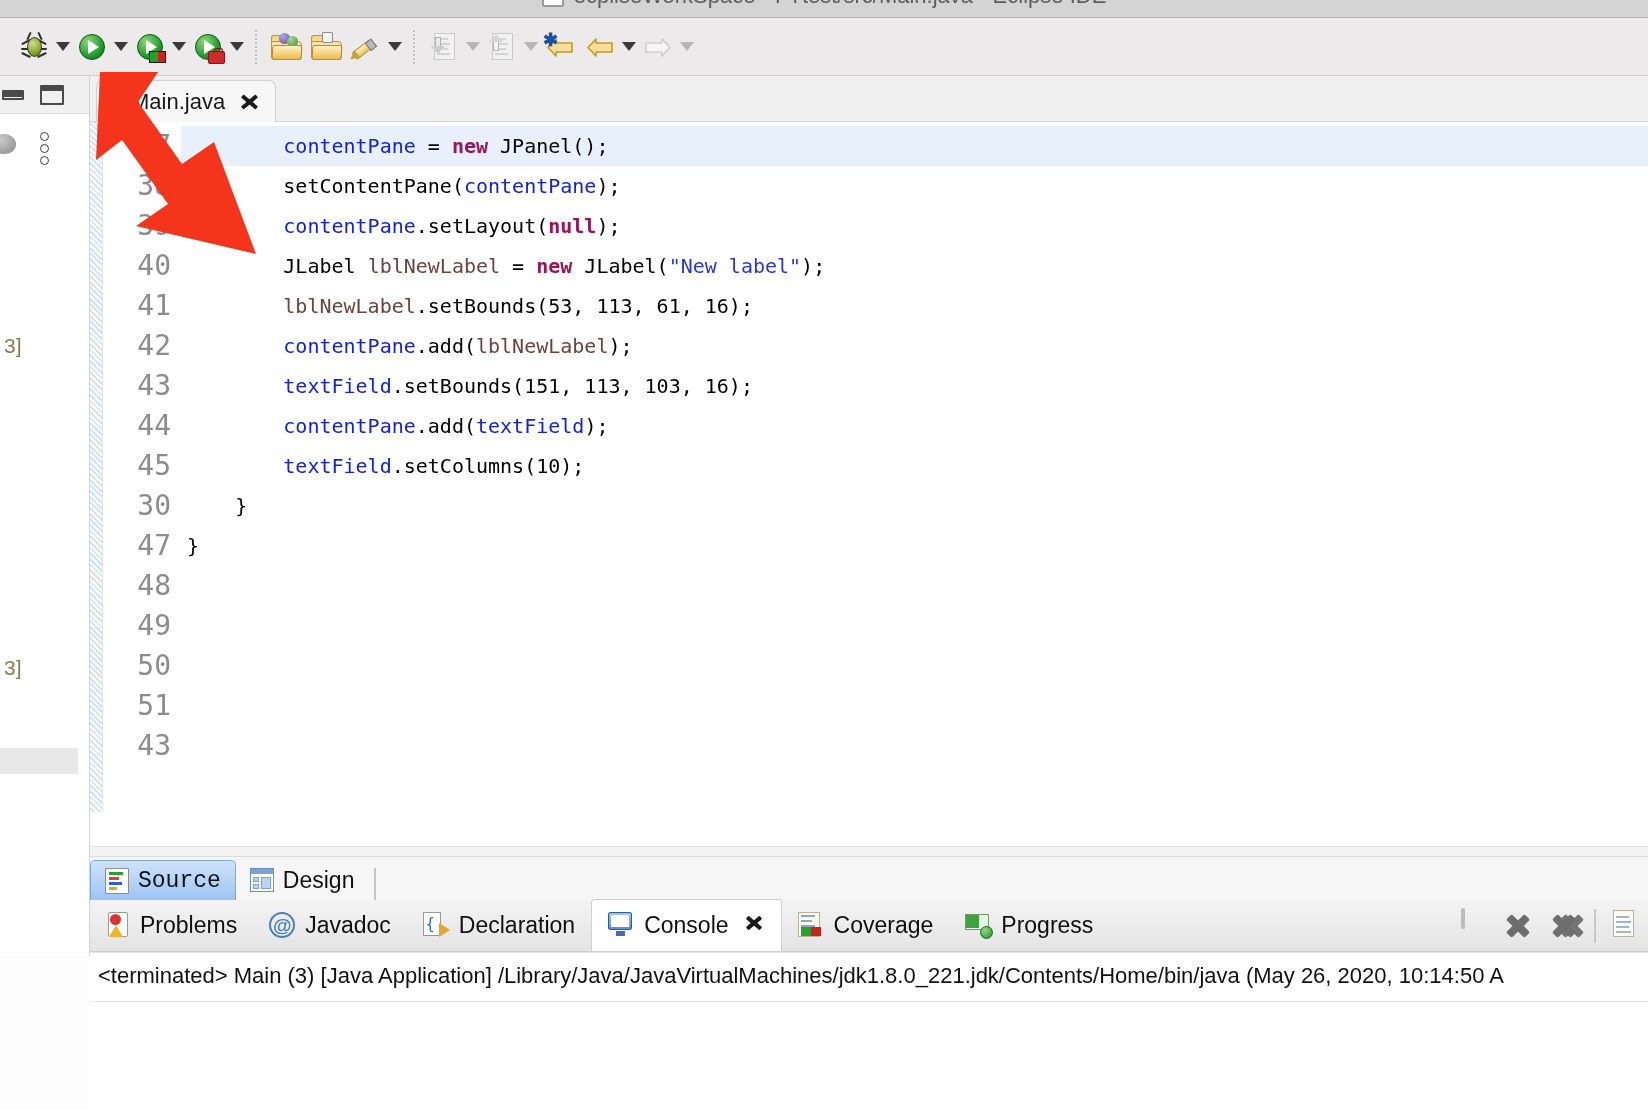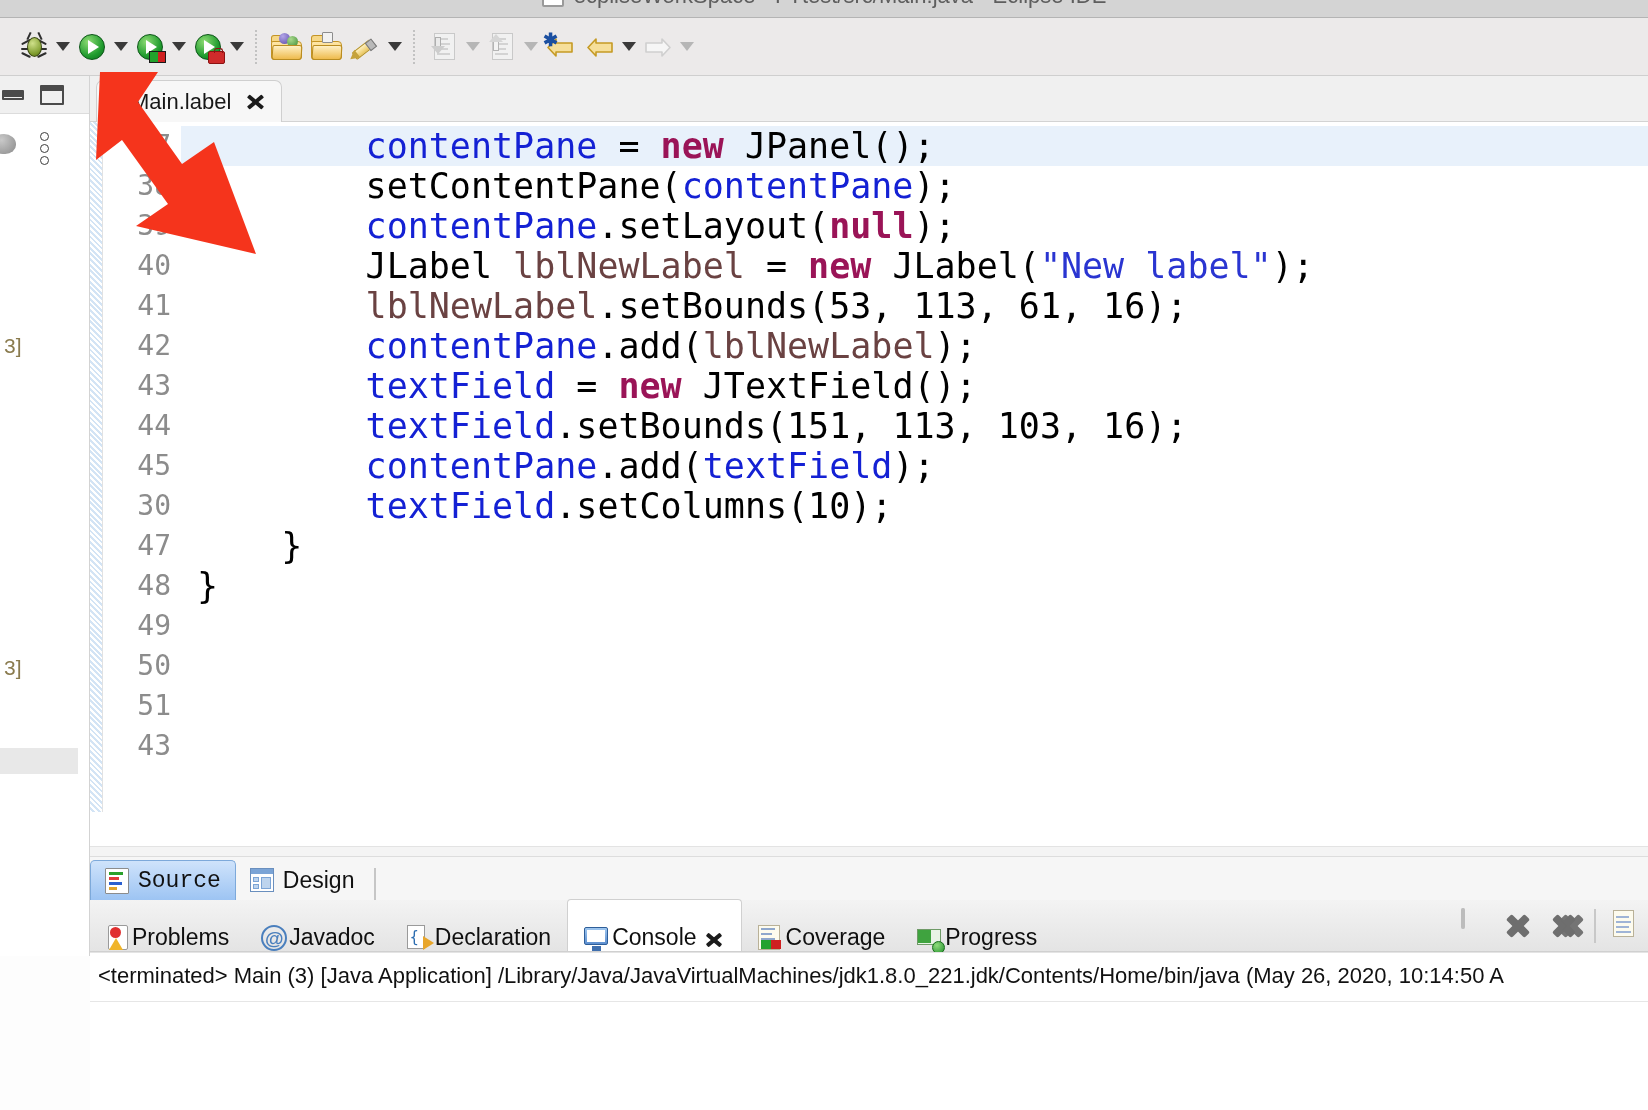--- a/index.html
+++ b/index.html
@@ -332,23 +332,23 @@
   .gutter .ln {
     font-family: "DejaVu Sans Mono", monospace;
     font-size: 28px; line-height: 40px; color: #8c8c8c;
   }
   .codecol {
     flex: 1 1 auto; position: relative; padding-top: 4px;
     overflow: hidden;
   }
   .codeline {
     font-family: "DejaVu Sans Mono", monospace;
-    font-size: 35px; line-height: 40px;
+    font-size: 20px; line-height: 40px;
     white-space: pre; color: #000000;
-    padding-left: 16px;
+    padding-left: 6px;
   }
   .codeline.hl { background: #e8f1fb; }
   .k  { color: #9a1457; font-weight: bold; }  
   .f  { color: #1421d4; }                     
   .lv { color: #6a4242; }                     
   .s  { color: #2a35d1; }                     
   .p  { color: #000000; }                     
 
   .editor-scroll-h {
     position: absolute; left: 0; bottom: 0; width: 100%; height: 10px;
@@ -402,22 +402,22 @@
     position: absolute; left: 90px; top: 900px; width: 1558px; height: 210px;
     background: #ffffff;
   }
   .bottom-tabbar {
     position: absolute; left: 0; top: 0; width: 100%; height: 52px;
     background: linear-gradient(#f3f3f3, #e4e4e4);
     border-bottom: 1px solid #d0d0d0;
     display: flex; align-items: stretch;
   }
   .vtab {
-    display: flex; align-items: flex-end; gap: 2px;
-    padding: 0 16px; cursor: pointer;
+    display: flex; align-items: flex-start; gap: 10px;
+    padding: 12px 16px; cursor: pointer;
     font-size: 23px; color: #0f0f0f; white-space: nowrap;
   }
   .vtab.active {
     background: #ffffff;
     border-left: 1px solid #d0d0d0; border-right: 1px solid #d0d0d0;
     border-top: 1px solid #d0d0d0;
     border-radius: 4px 4px 0 0;
     margin-top: -1px;
   }
   .vtab .close {
@@ -738,21 +738,21 @@
 
   <div class="editor-area">
 
     <div class="editor-tabbar">
       <div class="editor-tab">
         <span class="tab-fileicon">
           <span class="pg"></span>
             <span class="hdr"></span>
             <span class="warn"></span>
         </span>
-        <span class="tab-label">Main.label</span>
+        <span class="tab-label">Main.java</span>
         <span class="tab-close"></span>
       </div>
     </div>
 
     <div class="code-wrap">
       <div class="annocol"></div>
       <div class="gutter">
           <div class="ln">37</div>
           <div class="ln">38</div>
           <div class="ln">39</div>
@@ -772,21 +772,20 @@
         </div>
       <div class="codecol">
           <div class="codeline hl"><span class="p">        </span><span class="f">contentPane</span><span class="p"> = </span><span class="k">new</span><span class="p"> JPanel();</span></div>
           <div class="codeline"><span class="p">        </span><span class="p">setContentPane(</span><span class="f">contentPane</span><span class="p">);</span></div>
           <div class="codeline"><span class="p">        </span><span class="f">contentPane</span><span class="p">.setLayout(</span><span class="k">null</span><span class="p">);</span></div>
           <div class="codeline"><span class="p"></span></div>
           <div class="codeline"><span class="p">        </span><span class="p">JLabel </span><span class="lv">lblNewLabel</span><span class="p"> = </span><span class="k">new</span><span class="p"> JLabel(</span><span class="s">"New label"</span><span class="p">);</span></div>
           <div class="codeline"><span class="p">        </span><span class="lv">lblNewLabel</span><span class="p">.setBounds(53, 113, 61, 16);</span></div>
           <div class="codeline"><span class="p">        </span><span class="f">contentPane</span><span class="p">.add(</span><span class="lv">lblNewLabel</span><span class="p">);</span></div>
           <div class="codeline"><span class="p"></span></div>
-          <div class="codeline"><span class="p">        </span><span class="f">textField</span><span class="p"> = </span><span class="k">new</span><span class="p"> JTextField();</span></div>
           <div class="codeline"><span class="p">        </span><span class="f">textField</span><span class="p">.setBounds(151, 113, 103, 16);</span></div>
           <div class="codeline"><span class="p">        </span><span class="f">contentPane</span><span class="p">.add(</span><span class="f">textField</span><span class="p">);</span></div>
           <div class="codeline"><span class="p">        </span><span class="f">textField</span><span class="p">.setColumns(10);</span></div>
           <div class="codeline"><span class="p">    }</span></div>
           <div class="codeline"><span class="p">}</span></div>
           <div class="codeline"><span class="p"></span></div>
         </div>
     </div>
 
     <div class="editor-scroll-h"></div>

